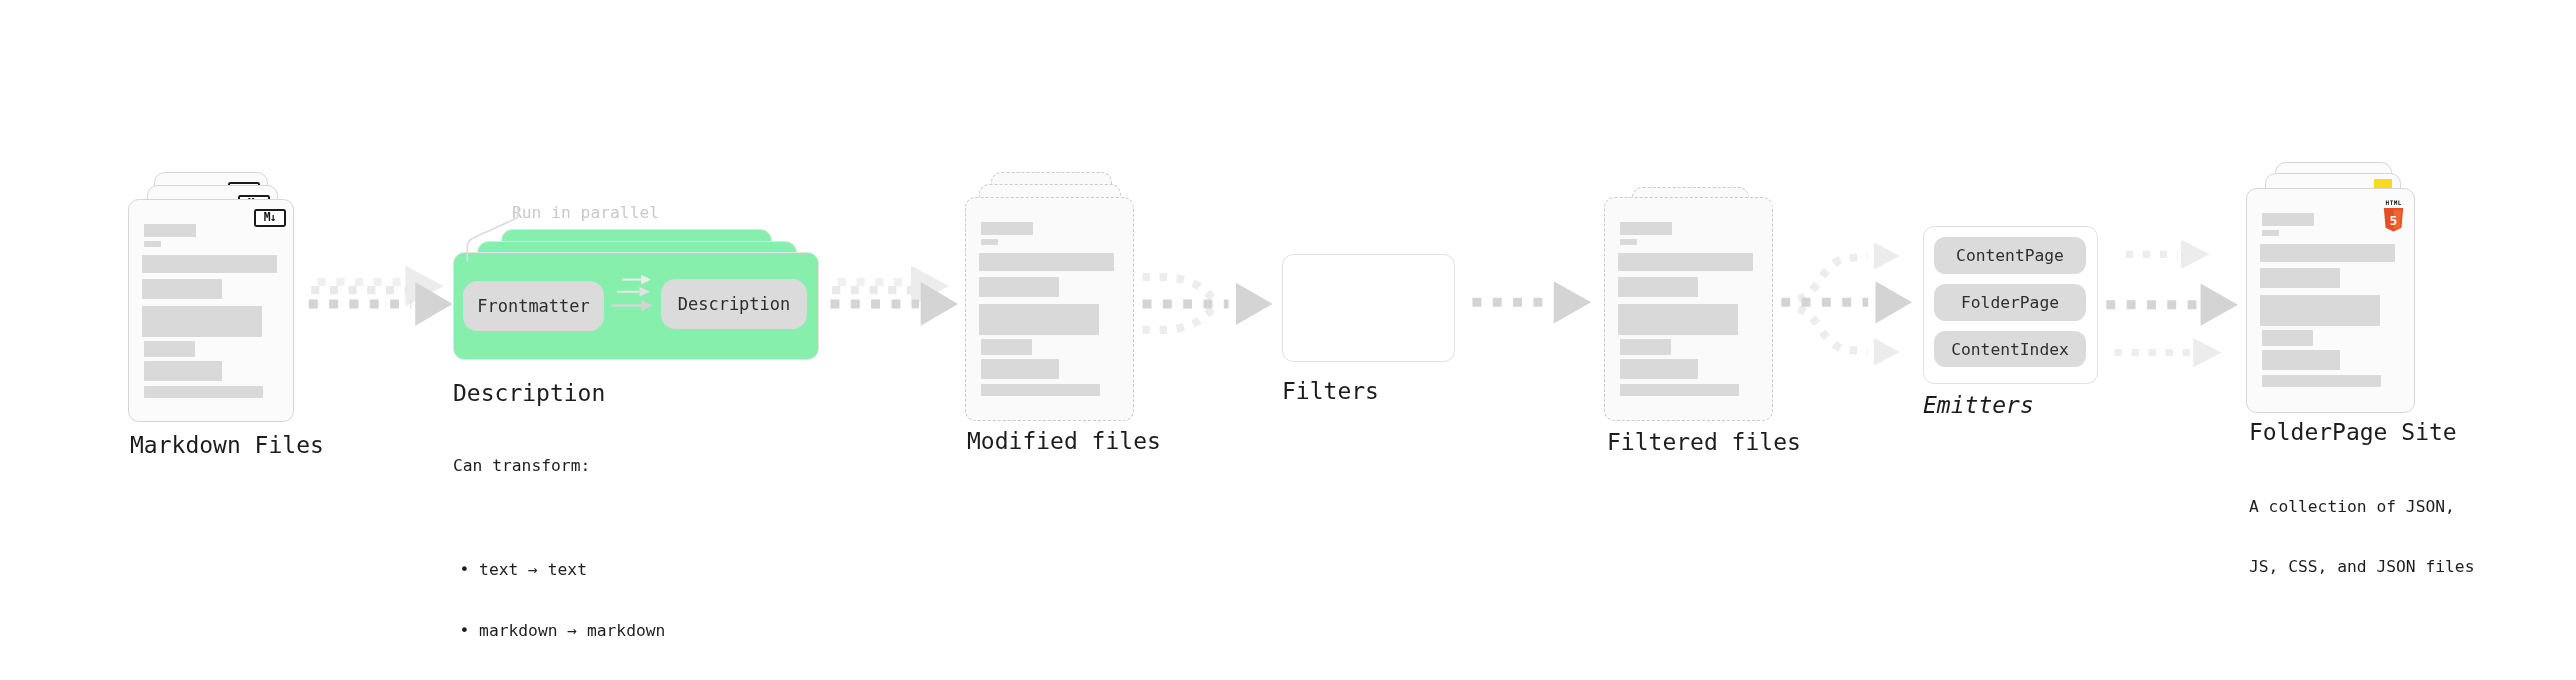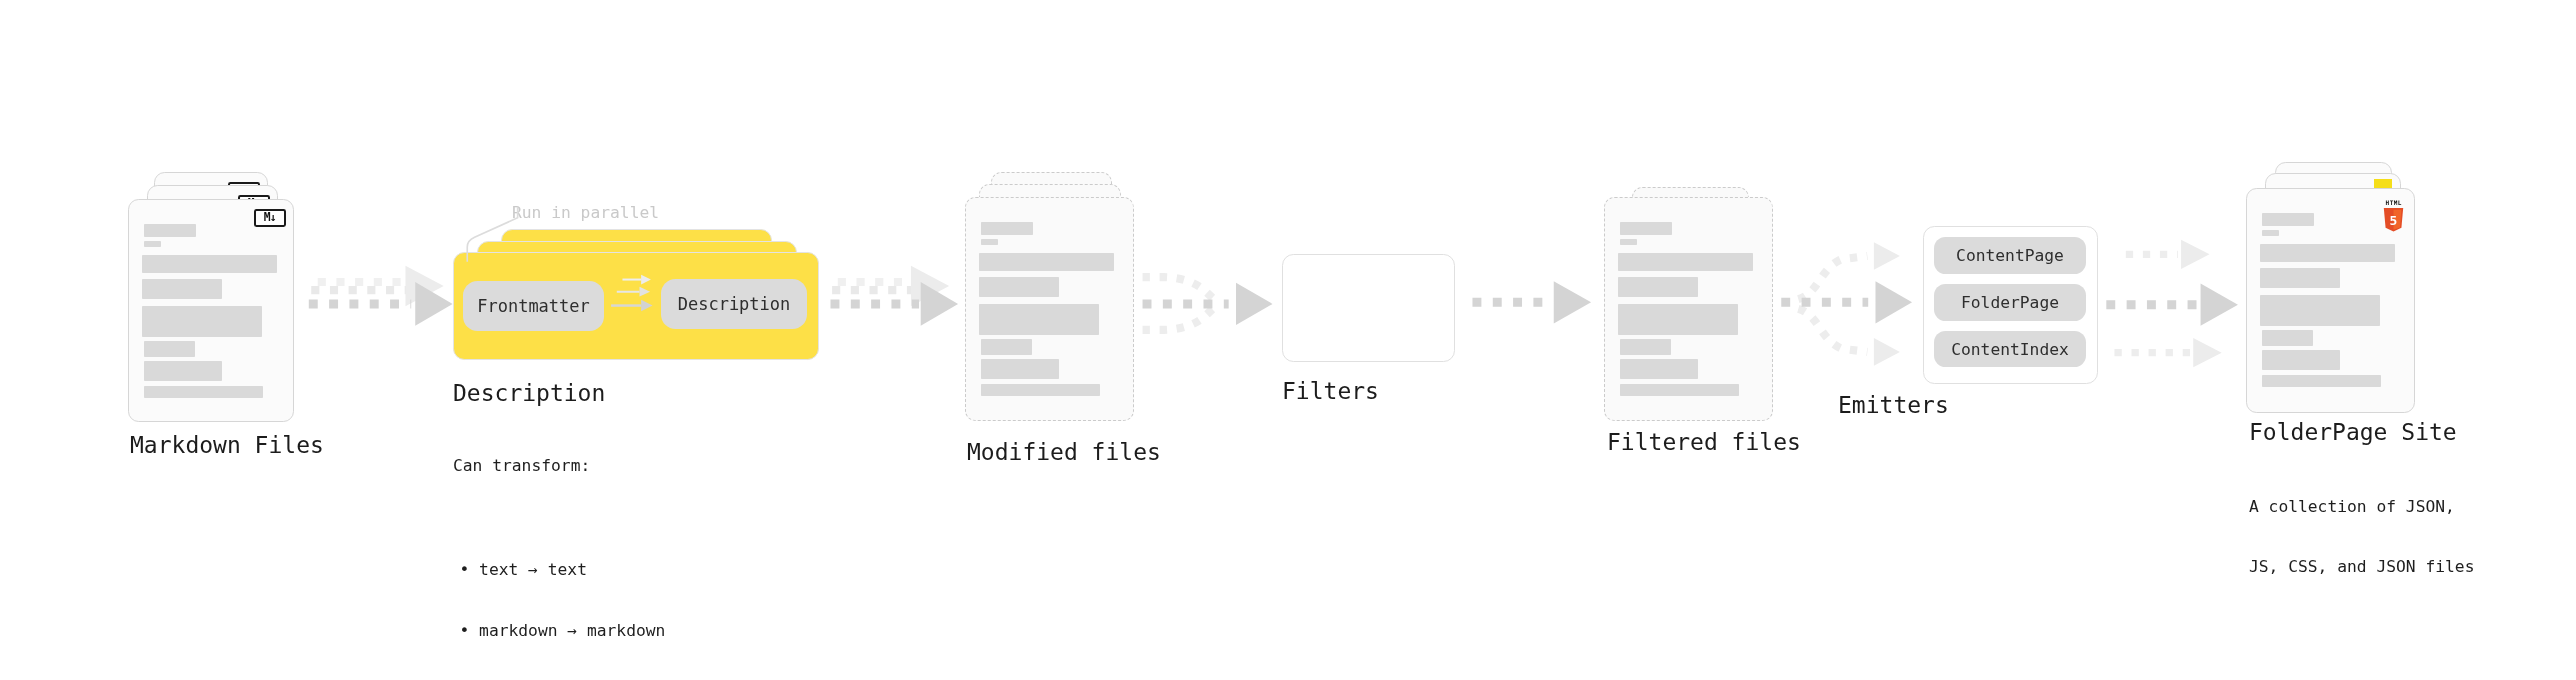--- a/index.html
+++ b/index.html
@@ -21,21 +21,21 @@
 
   
   .html5{position:absolute;right:9.8px;top:4.1px;width:21px;text-align:center;}
   .html5 .word{font-size:6.1px;font-weight:bold;color:#111;letter-spacing:0.4px;line-height:6.5px;}
   .js-badge{position:absolute;right:8.1px;top:4.9px;width:18px;height:18px;background:#f5de19;}
   .css-badge{position:absolute;right:7.3px;top:2.4px;width:14.6px;text-align:center;}
   .css-badge .word{font-size:5.3px;font-weight:bold;color:#111;line-height:5.7px;letter-spacing:0.2px;}
   .css-badge .bluebar{display:block;height:2.4px;background:#2965f1;margin-top:0.8px;}
 
   
-  .tbox{position:absolute;background:#fde047;border:1.2px solid #e3e3e3;border-radius:11.4px;
+  .tbox{position:absolute;background:#86efac;border:1.2px solid #e3e3e3;border-radius:11.4px;
         overflow:hidden;z-index:2;}
   .pill{position:absolute;border-radius:14.6px;background:#dbdbdb;display:flex;align-items:center;
         justify-content:center;font-size:17px;color:#2e2e2e;z-index:4;}
   .pill.g1{background:#e9e9e9;}
   .pill.g2{background:#f2f2f2;}
 
   
   .group-box{position:absolute;background:#ffffff;border:1.2px solid #e0e0e0;border-radius:11.4px;z-index:2;}
   .epill{position:absolute;border-radius:11.4px;background:#dbdbdb;display:flex;align-items:center;
          justify-content:center;font-size:16.3px;color:#2e2e2e;z-index:4;}
@@ -147,21 +147,21 @@
   <div class="doc dashed" style="left:965px;top:197px;width:167px;height:222px;">
       <i class="bar" style="left: 14.6px; top: 24.4px; width: 52px; height: 12.2px;"></i>
       <i class="bar" style="left: 14.6px; top: 41px; width: 17px; height: 5.7px;"></i>
       <i class="bar" style="left: 13px; top: 55px; width: 135px; height: 18px;"></i>
       <i class="bar" style="left: 13px; top: 79px; width: 80px; height: 19.5px;"></i>
       <i class="bar" style="left: 13px; top: 106px; width: 120px; height: 31px;"></i>
       <i class="bar" style="left: 14.6px; top: 141px; width: 51px; height: 16.3px;"></i>
       <i class="bar" style="left: 14.6px; top: 161px; width: 78px; height: 19.5px;"></i>
       <i class="bar" style="left: 14.6px; top: 186px; width: 119px; height: 12.2px;"></i>
     </div>
-  <div class="node-title" style="left:967px;top:428px;margin-top:11px;">Modified files</div>
+  <div class="node-title" style="left:967px;top:428px;">Modified files</div>
 
   <div class="group-box" style="left:1282px;top:254px;width:171px;height:106px;"></div>
   <div class="node-title" style="left:1282px;top:378px;">Filters</div>
 
   <div class="doc dashed" style="left:1632px;top:187px;width:115px;height:221px;"></div>
   <div class="doc dashed" style="left:1604px;top:197px;width:167px;height:222px;">
       <i class="bar" style="left: 14.6px; top: 24.4px; width: 52px; height: 12.2px;"></i>
       <i class="bar" style="left: 14.6px; top: 41px; width: 17px; height: 5.7px;"></i>
       <i class="bar" style="left: 13px; top: 55px; width: 135px; height: 18px;"></i>
       <i class="bar" style="left: 13px; top: 79px; width: 80px; height: 19.5px;"></i>
@@ -169,21 +169,21 @@
       <i class="bar" style="left: 14.6px; top: 141px; width: 51px; height: 16.3px;"></i>
       <i class="bar" style="left: 14.6px; top: 161px; width: 78px; height: 19.5px;"></i>
       <i class="bar" style="left: 14.6px; top: 186px; width: 119px; height: 12.2px;"></i>
     </div>
   <div class="node-title" style="left:1607px;top:429px;">Filtered files</div>
 
   <div class="group-box" style="left:1923px;top:226px;width:173px;height:156px;"></div>
   <div class="epill" style="left:1934px;top:237px;width:152px;height:37px;">ContentPage</div>
   <div class="epill" style="left:1934px;top:284px;width:152px;height:37px;">FolderPage</div>
   <div class="epill" style="left:1934px;top:331px;width:152px;height:36px;">ContentIndex</div>
-  <div class="node-title" style="left:1838px;top:392px;">Emitters</div>
+  <div class="node-title" style="left:1923px;top:392px;font-style:italic;">Emitters</div>
 
   <div class="doc" style="left:2275px;top:162px;width:115px;height:221px;">
     <span class="css-badge">
       <span class="word">CSS</span>
       <span class="bluebar"></span>
     </span>
   </div>
   <div class="doc" style="left:2265px;top:173px;width:134px;height:221px;">
     <span class="js-badge"></span>
   </div>

